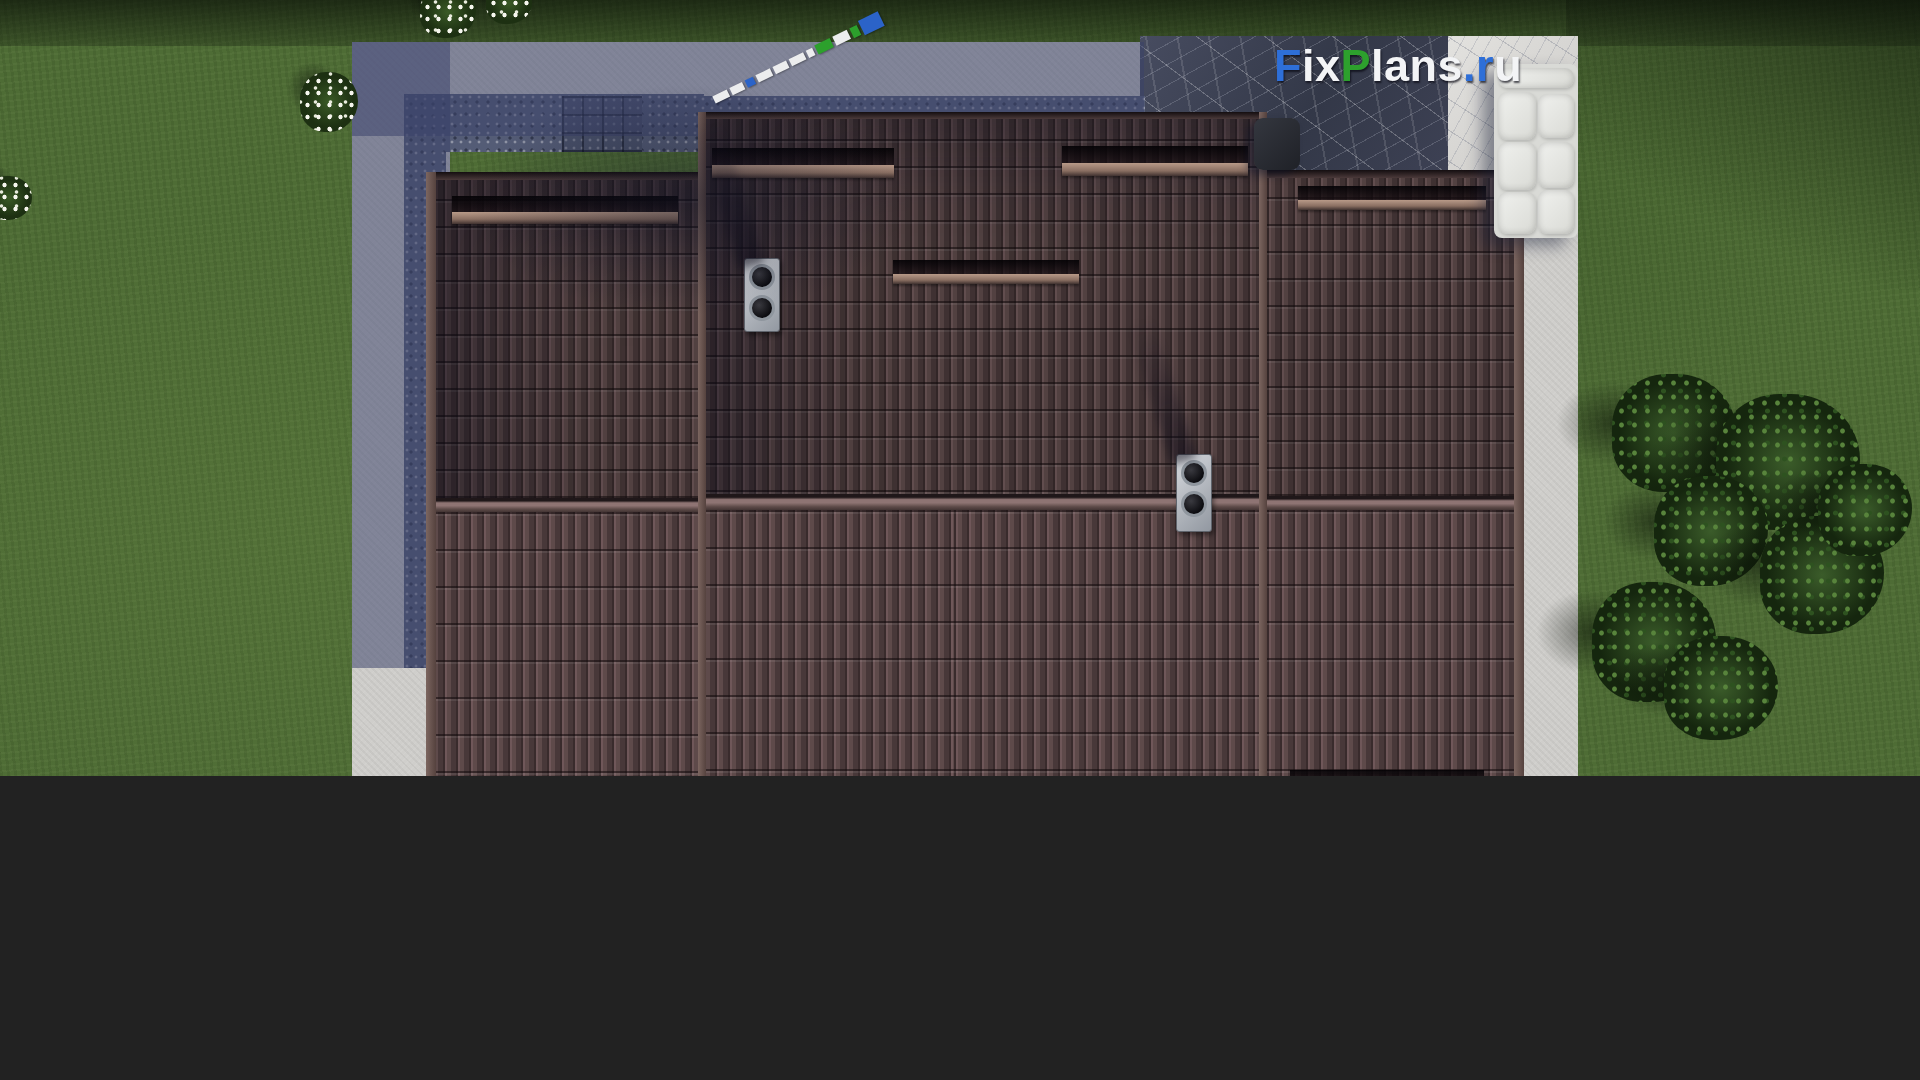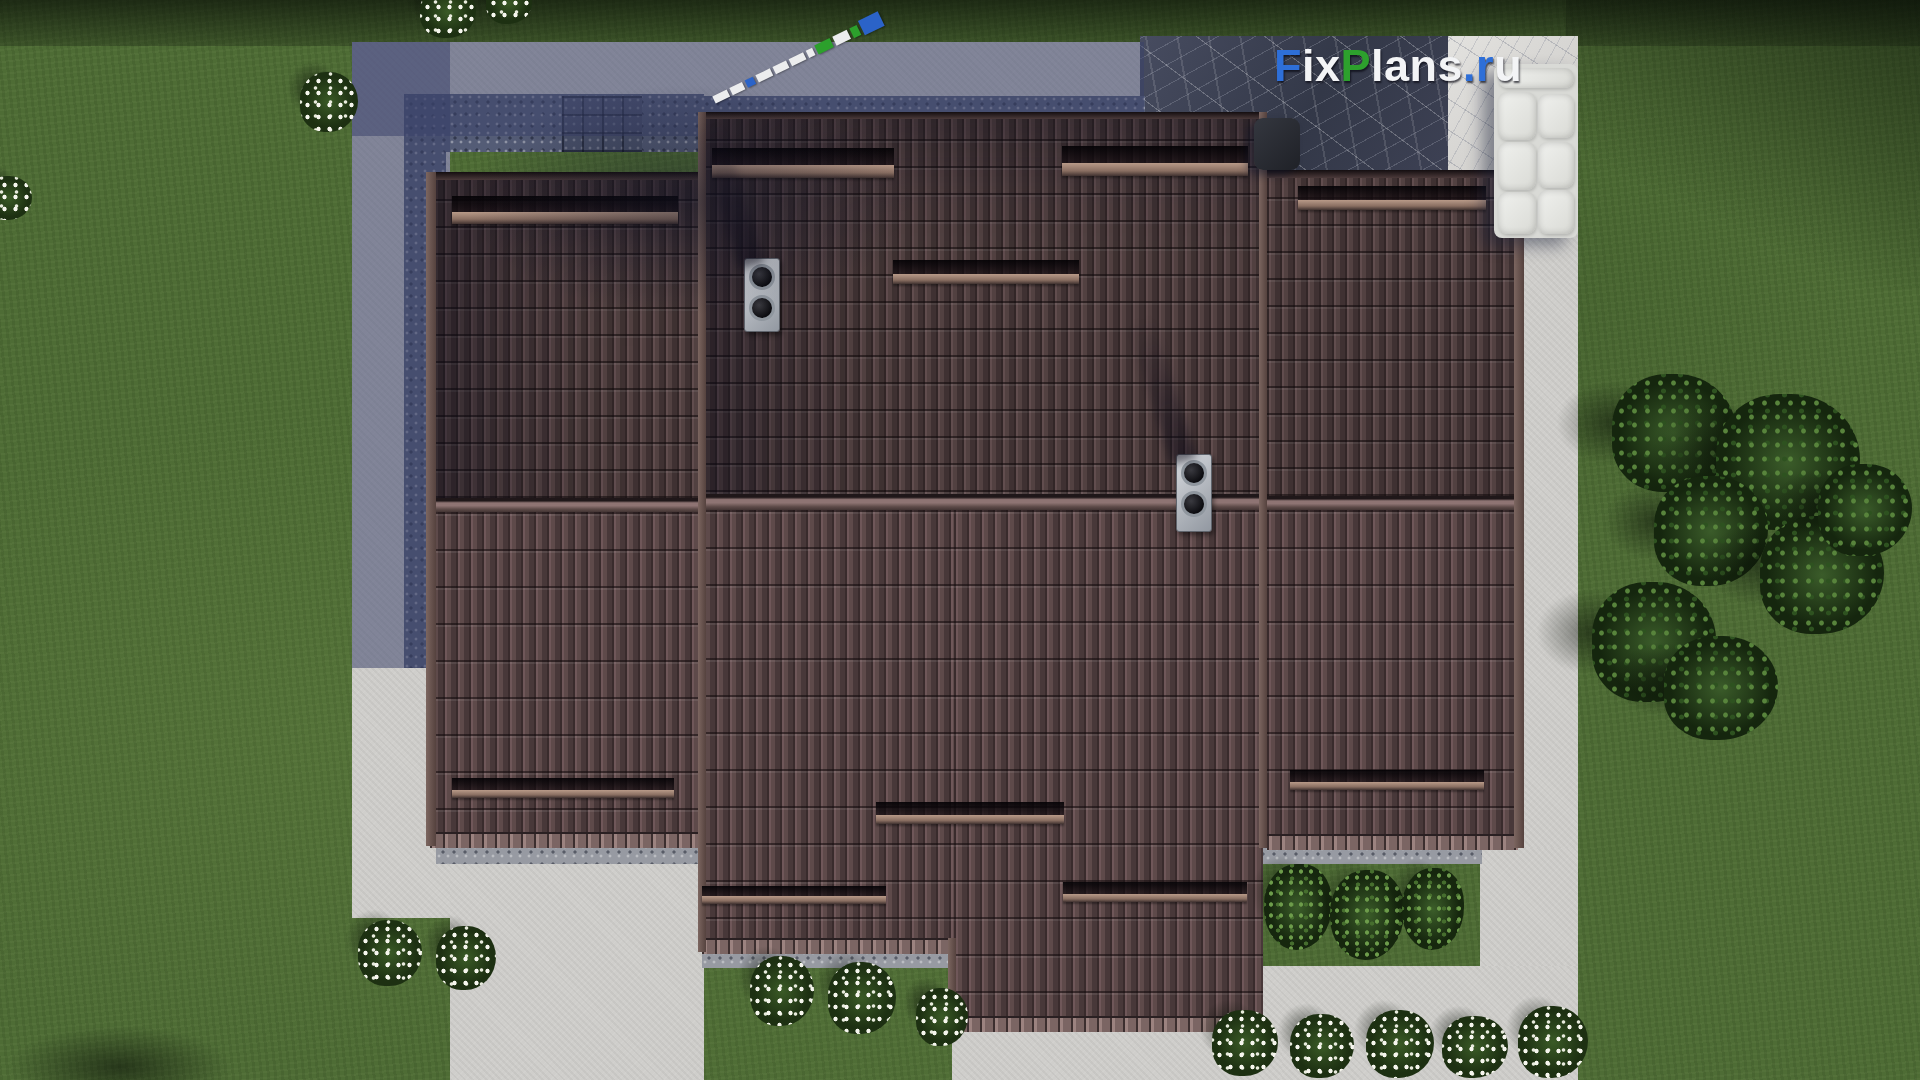--- a/index.html
+++ b/index.html
@@ -1,17 +1,17 @@
 <!DOCTYPE html>
 <html><head>
 <meta charset="utf-8">
 <style>
   html,body{margin:0;padding:0;background:#222;}
   .scene{
-    position:relative;width:1920px;height:1080px;overflow:hidden;
+    position:relative;width:1920px;height:776px;overflow:hidden;
     font-family:"Liberation Sans",sans-serif;
   }
   
   .grass{
     position:absolute;inset:0;
     background-image:
       radial-gradient(900px 500px at 18% 68%, rgba(140,170,90,.10), transparent 65%),
       radial-gradient(800px 420px at 72% 28%, rgba(30,52,18,.18), transparent 60%),
       radial-gradient(700px 500px at 45% 85%, rgba(120,150,80,.08), transparent 60%),
       repeating-linear-gradient(84deg, rgba(22,38,12,.10) 0 3px, transparent 3px 7px),

